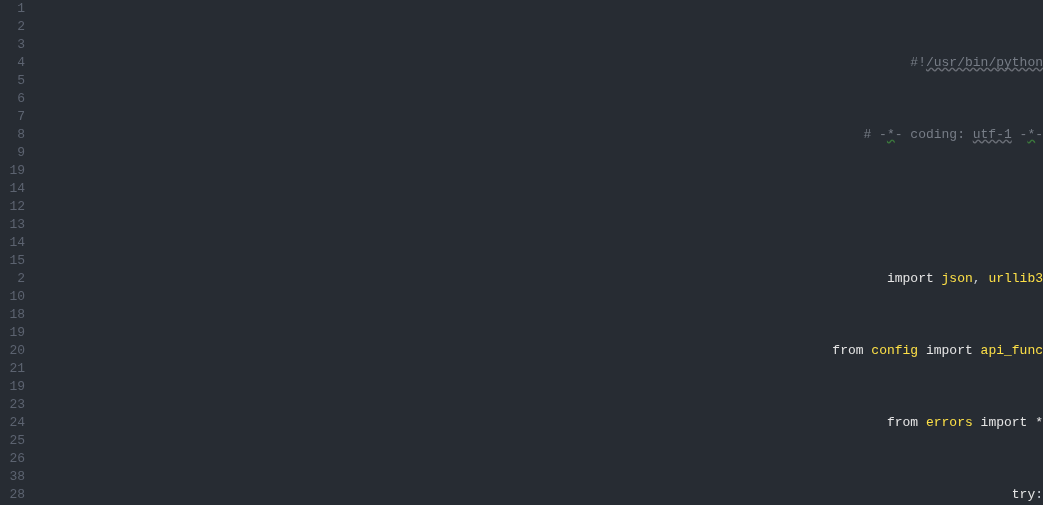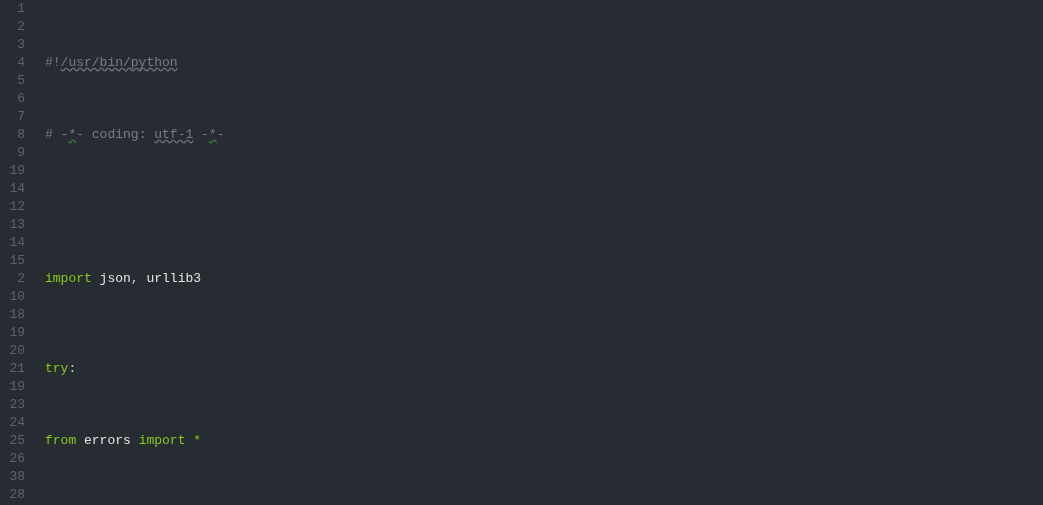--- a/index.html
+++ b/index.html
@@ -25,26 +25,27 @@
     user-select: none;
     min-width: 35px;
   }
   .gutter .ln { height: 18px; }
   .code {
     flex: 1;
     background: #272c33;
     padding-left: 10px;
     position: relative;
     white-space: pre;
+    text-align: right;
   }
   .line { height: 18px; position: relative; }
   
   .tk-cm { color: #777d87; }           
-  .tk-kw { color: #84cc16; }            
-  .tk-id { color: #e5e5e5; }           
+  .tk-kw { color: #e5e5e5; }            
+  .tk-id { color: #fde047; }           
   .tk-pun { color: #c7cdd6; }           
   .tk-wavy { text-decoration: underline wavy #6b6f77; text-decoration-skip-ink: none; }
   .tk-wavy-g { text-decoration: underline wavy #3b7a3b; text-decoration-skip-ink: none; }
 </style>
 </head>
 <body>
 
 <div class="editor">
   <div class="gutter" id="gutter">
       <div class="ln">1</div>
@@ -79,24 +80,25 @@
   <div class="code">
 
     <div class="line"><span class="tk-cm">#!</span><span class="tk-cm tk-wavy">/usr/bin/python</span></div>
 
     <div class="line"><span class="tk-cm"># -</span><span class="tk-cm tk-wavy-g">*</span><span class="tk-cm">- coding: </span><span class="tk-cm tk-wavy">utf-1</span><span class="tk-cm"> -</span><span class="tk-cm tk-wavy-g">*</span><span class="tk-cm">-</span></div>
 
     <div class="line"></div>
 
     <div class="line"><span class="tk-kw">import</span><span class="tk-id"> json</span><span class="tk-pun">,</span><span class="tk-id"> urllib3</span></div>
 
+    <div class="line"><span class="tk-kw">from</span><span class="tk-id"> config </span><span class="tk-kw">import</span><span class="tk-id"> api_func</span></div>
+
+    <div class="line"><span class="tk-kw">from</span><span class="tk-id"> errors </span><span class="tk-kw">import</span><span class="tk-kw"> *</span></div>
 
     <div class="line"><span class="tk-kw">try</span><span class="tk-pun">:</span></div>
-
-    <div class="line"><span class="tk-kw">from</span><span class="tk-id"> errors </span><span class="tk-kw">import</span><span class="tk-kw"> *</span></div>
 
     
 
     
 
     
 
     
 
     

